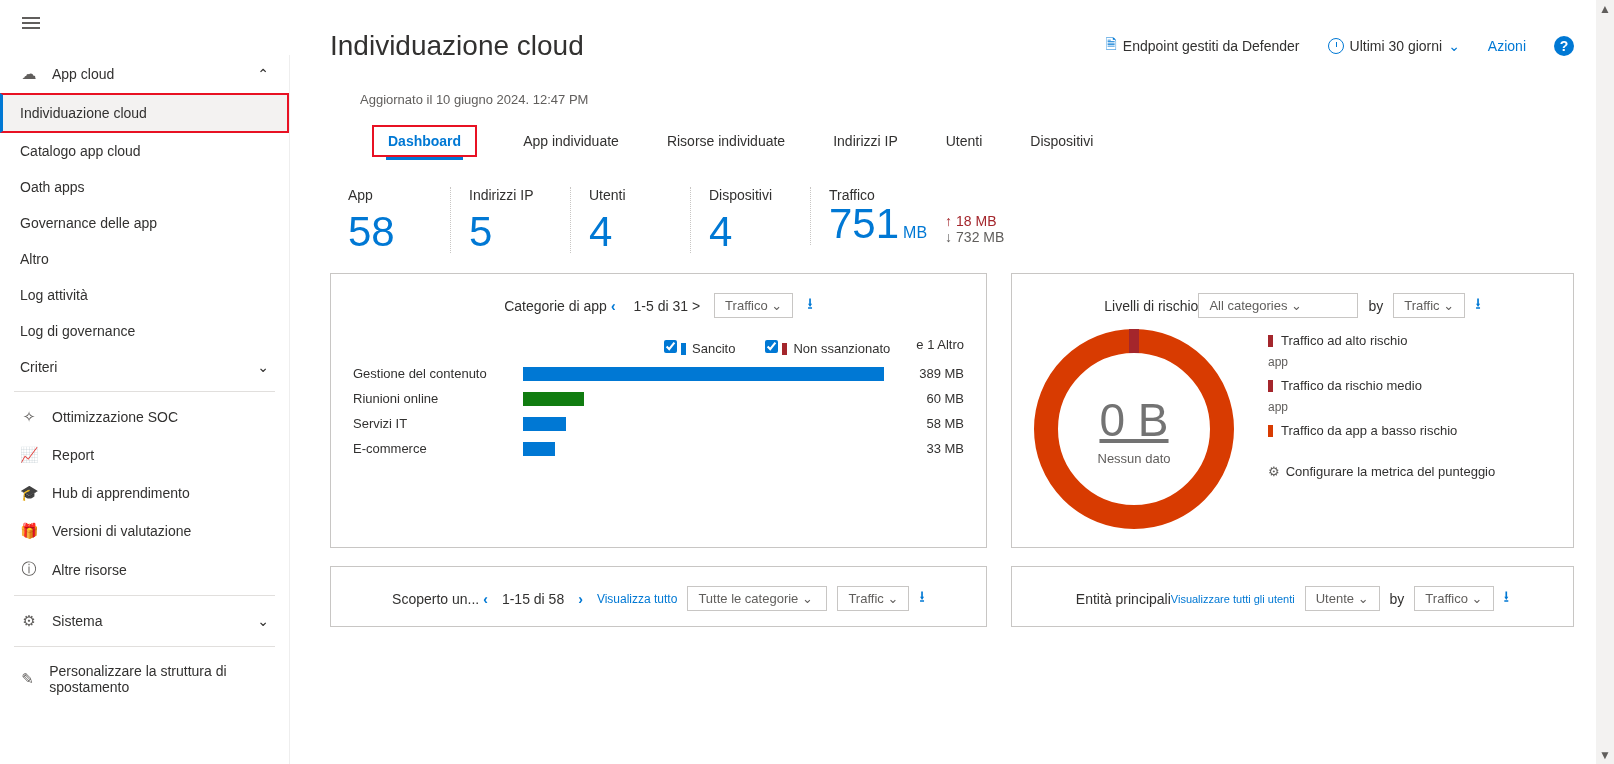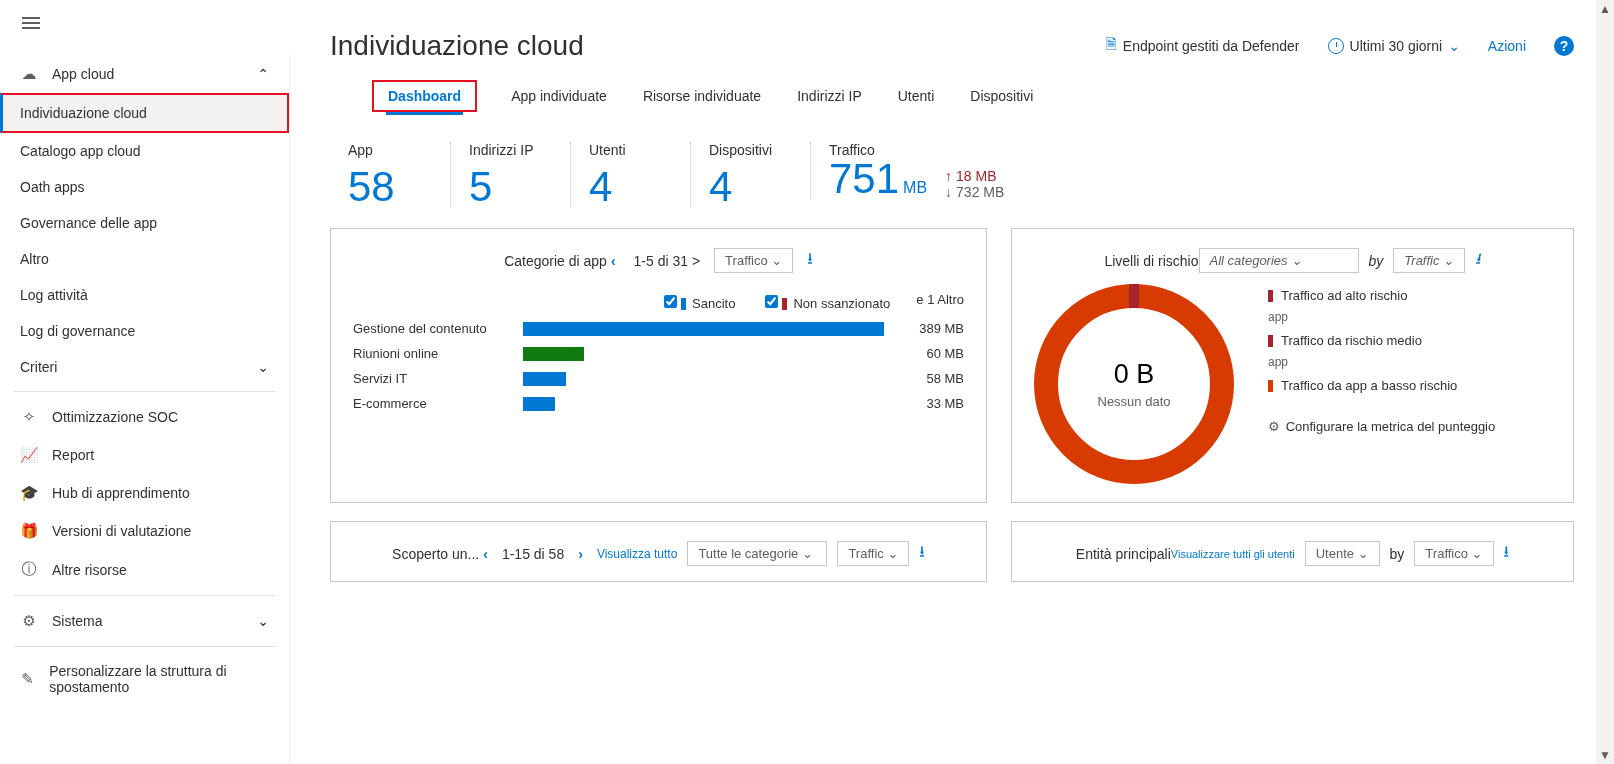--- a/index.html
+++ b/index.html
@@ -21,21 +21,21 @@
   .pg-title { font-size: 28px; font-weight: 400; }
   .pg-actions { display:flex; align-items:center; gap: 28px; font-size:14px; }
   .pg-actions .iconbtn { display:flex; align-items:center; gap:6px; cursor:pointer; }
   .clock { width:16px; height:16px; border:1.5px solid #0078d4; border-radius:50%; position:relative; display:inline-block; }
   .clock::after { content:''; position:absolute; left:7px; top:3px; width:1.5px; height:5px; background:#0078d4; }
   .link-blue { color:#0078d4; cursor:pointer; }
   .help-icon { width:20px; height:20px; border-radius:50%; background:#0078d4; color:#fff; display:flex; align-items:center; justify-content:center; font-weight:bold; cursor:pointer; }
 
   .updated { margin-top: 30px; margin-left: 30px; font-size: 13px; color:#605e5c; }
 
-  .tabs { display:flex; align-items:center; gap: 32px; margin-top: 18px; margin-left:12px;padding-left:30px; }
+  .tabs { display:flex; align-items:center; gap: 44px; margin-top: 18px; margin-left:12px;padding-left:30px; }
   .tab { padding: 8px 2px; cursor:pointer; font-size:14px; color:#323130; }
   .tab.active { color:#0078d4; border-bottom: 3px solid #0078d4; font-weight:600; }
   .tab-redbox { border: 2px solid #e81123; padding: 6px 12px; }
 
   .stats { display:flex; gap: 30px; margin-top: 30px; align-items:flex-start; }
   .stat { min-width: 90px; border-left: 1px dotted #c8c6c4; padding-left: 18px; }
   .stat:first-child { border-left:none; padding-left:18px; }
   .stat-label { font-size:14px; color:#323130; }
   .stat-value { font-size: 42px; color:#0078d4; font-weight:300; line-height:1; margin-top:8px; }
   .stat-unit { font-size:16px; color:#0078d4; margin-left:4px; }
@@ -60,21 +60,21 @@
   .bar-label { width: 170px; font-size:13px; }
   .bar-track { flex:1; height:14px; position:relative; }
   .bar-fill { height:14px; background:#0078d4; position:absolute; left:0; top:0; }
   .bar-fill.green { background:#107c10; }
   .bar-val { width:70px; text-align:right; font-size:13px; margin-left:10px;}
 
   .donut-wrap { display:flex; gap:20px; margin-top:10px;}
   .donut { width:200px; height:200px; border-radius:50%; border: 24px solid #d83b01; position:relative; flex-shrink:0;}
   .donut-mark { position:absolute; top:-24px; left:50%; width:10px; height:24px; background:#a4262c; transform:translateX(-50%);}
   .donut-center { position:absolute; inset:0; display:flex; flex-direction:column; align-items:center; justify-content:center;}
-  .donut-val { font-size:27px; color:#000000; font-weight:300;}
+  .donut-val { font-size:46px; color:#737373; font-weight:300;text-decoration:underline;}
   .donut-nodata { font-size:13px; color:#605e5c; margin-top:4px;}
   .risk-list { font-size:13px; line-height:1.8;margin-left:14px; }
   .risk-list .rk::before { content:''; display:inline-block; width:5px; height:12px; margin-right:8px; vertical-align:-2px;}
   .rk.high::before{background:#a4262c;} .rk.med::before{background:#a4262c;} .rk.low::before{background:#d83b01;}
   .sm{ color:#605e5c; font-size:12px; }
   .gear::before { content:'⚙'; margin-right:6px; color:#605e5c;}
 
   .scrollbar-v { position:absolute; right:0; top:0; width:18px; height:100%; background:#f3f2f1; display:flex; flex-direction:column; justify-content:space-between; align-items:center; }
   .scrollbar-v .arr { font-size:12px; color:#605e5c; padding:2px; cursor:pointer;}
 </style>
@@ -168,20 +168,21 @@
       <span class="iconbtn">
         <span class="clock"></span>
         <span>Ultimi 30 giorni</span>
         <span style="color:#0078d4">⌄</span>
       </span>
       <span class="link-blue">Azioni</span>
       <span class="help-icon">?</span>
     </div>
   </div>
 
+  <div class="updated">Aggiornato il 10 giugno 2024. 12:47 PM</div>
 
   <div class="tabs">
     <span class="tab-redbox">
       <span class="tab active">Dashboard</span>
     </span>
     <span class="tab">App individuate</span>
     <span class="tab">Risorse individuate</span>
     <span class="tab">Indirizzi IP</span>
     <span class="tab">Utenti</span>
     <span class="tab">Dispositivi</span>
@@ -268,21 +269,21 @@
               <div class="bar-fill" style="width: 9%;"></div>
             </div>
             <div class="bar-val">33 MB</div>
           </div>
         </div>
     </div>
 
     <div class="card" style="flex:1.1">
       <div class="card-header">
         <span class="card-title">Livelli di rischio</span>
-        <span style="display:flex; align-items:center; gap:10px;font-style:italic;">
+        <span style="display:flex; align-items:center; gap:10px;">
           <span class="select-light" style="min-width:160px"><span>All categories</span> <span>⌄</span></span>
           <span>by</span>
           <span class="select-light"><span>Traffic</span> <span>⌄</span></span>
           <span class="dl-icon">⭳</span>
         </span>
       </div>
       <div class="donut-wrap">
         <div class="donut">
           <div class="donut-mark"></div>
           <div class="donut-center">

